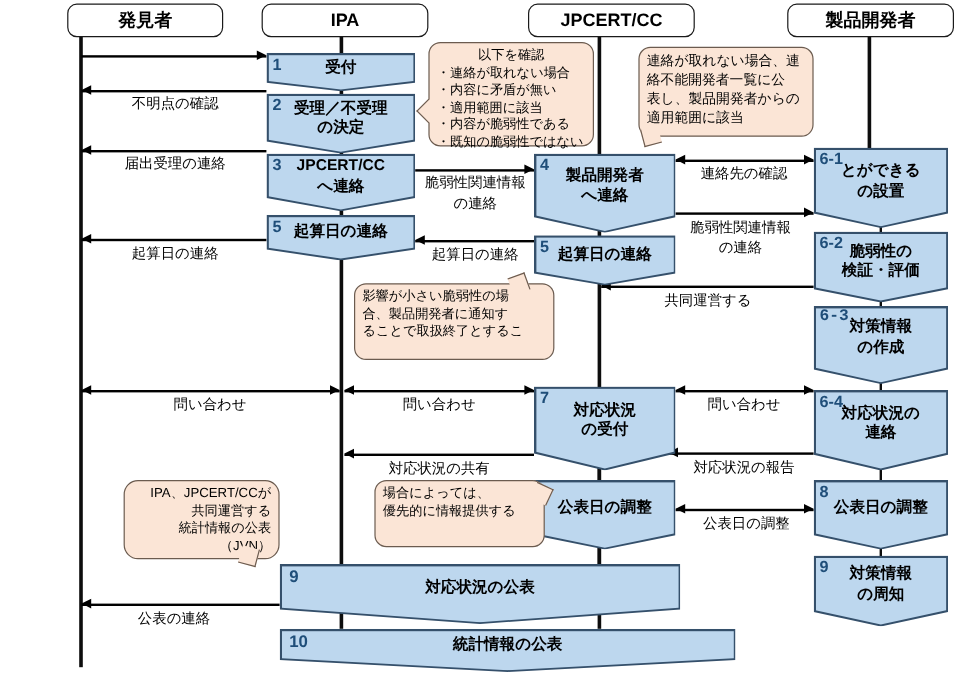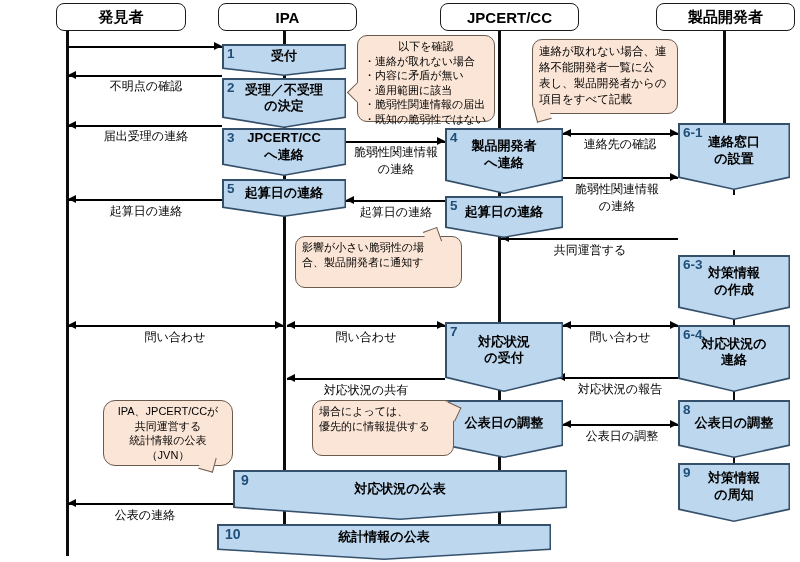--- a/index.html
+++ b/index.html
@@ -213,25 +213,34 @@
     <div class="lbl">
         <span>公表日の調整</span>
       </div>
   </div>
 
   <div class="pbox" style="left:678px;top:123px;width:112px;height:67px;--d:12px;">
     <div class="bg"></div>
       <div class="fill"></div>
     <span class="num">6-1</span>
     <div class="lbl">
-        <span>連絡窓口</span>
+        <span>とができる</span>
         <span>の設置</span>
       </div>
   </div>
-  <div class="pbox" style="left:678px;top:255px;width:112px;height:65px;--d:12px;">
+  <div class="pbox" style="left:678px;top:193px;width:112px;height:59px;--d:11px;">
+    <div class="bg"></div>
+      <div class="fill"></div>
+    <span class="num">6-2</span>
+    <div class="lbl">
+        <span>脆弱性の</span>
+        <span>検証・評価</span>
+      </div>
+  </div>
+  <div class="pbox" style="left:678px;top:255px;width:112px;height:65px;font-family:Liberation Mono, monospace;--d:12px;">
     <div class="bg"></div>
       <div class="fill"></div>
     <span class="num">6-3</span>
     <div class="lbl">
         <span>対策情報</span>
         <span>の作成</span>
       </div>
   </div>
   <div class="pbox" style="left:678px;top:325px;width:112px;height:67px;--d:13px;">
     <div class="bg"></div>
@@ -261,54 +270,55 @@
   </div>
 
   <div class="pbox widebox" style="left:233px;top:470px;width:334px;height:50px;--d:12px;">
     <div class="bg"></div>
       <div class="fill"></div>
     <span class="num">9</span>
     <div class="lbl">
         <span>対応状況の公表</span>
       </div>
   </div>
-  <div class="pbox widebox" style="left:217px;top:524px;width:334px;height:36px;--d:10px;">
+  <div class="pbox widebox" style="left:233px;top:524px;width:380px;height:36px;--d:10px;">
     <div class="bg"></div>
       <div class="fill"></div>
     <span class="num">10</span>
     <div class="lbl">
         <span>統計情報の公表</span>
       </div>
   </div>
 
   <div class="bubble" style="left:357px;top:35px;width:138px;height:87px;">
     <span class="btitle">以下を確認</span>
     <span class="bline">・連絡が取れない場合</span>
     <span class="bline">・内容に矛盾が無い</span>
     <span class="bline">・適用範囲に該当</span>
-    <span class="bline">・脆弱性関連情報の届出</span>
+    <span class="bline">・内容が脆弱性である</span>
     <span class="bline">・既知の脆弱性ではない</span>
   </div>
   <div class="tail tail-left" style="left:350px;top:85px;"></div>
 
   <div class="bubble" style="left:532px;top:39px;width:146px;height:75px;font-size:11.5px;line-height:1.4;">
     <span class="bline">連絡が取れない場合、連</span>
     <span class="bline">絡不能開発者一覧に公</span>
     <span class="bline">表し、製品開発者からの</span>
-    <span class="bline">項目をすべて記載</span>
+    <span class="bline">適用範囲に該当</span>
   </div>
   <div class="tail tail-down" style="left:535px;top:106px;"></div>
 
-  <div class="bubble" style="left:295px;top:236px;width:167px;height:52px;">
+  <div class="bubble" style="left:295px;top:236px;width:167px;height:64px;">
     <span class="bline">影響が小さい脆弱性の場</span>
     <span class="bline">合、製品開発者に通知す</span>
+    <span class="bline">ることで取扱終了とするこ</span>
   </div>
   <div class="tail tail-upright" style="left:425px;top:229px;"></div>
 
-  <div class="bubble" style="left:103px;top:400px;width:130px;height:66px;text-align:center;border-radius:12px;">
+  <div class="bubble" style="left:103px;top:400px;width:130px;height:66px;text-align:right;border-radius:12px;">
     <span class="bline">IPA、JPCERT/CCが</span>
     <span class="bline">共同運営する</span>
     <span class="bline">統計情報の公表</span>
     <span class="bline">（JVN）</span>
   </div>
   <div class="tail tail-downright" style="left:200px;top:456px;"></div>
 
   <div class="bubble" style="left:312px;top:400px;width:142px;height:56px;">
     <span class="bline">場合によっては、</span>
     <span class="bline">優先的に情報提供する</span>

